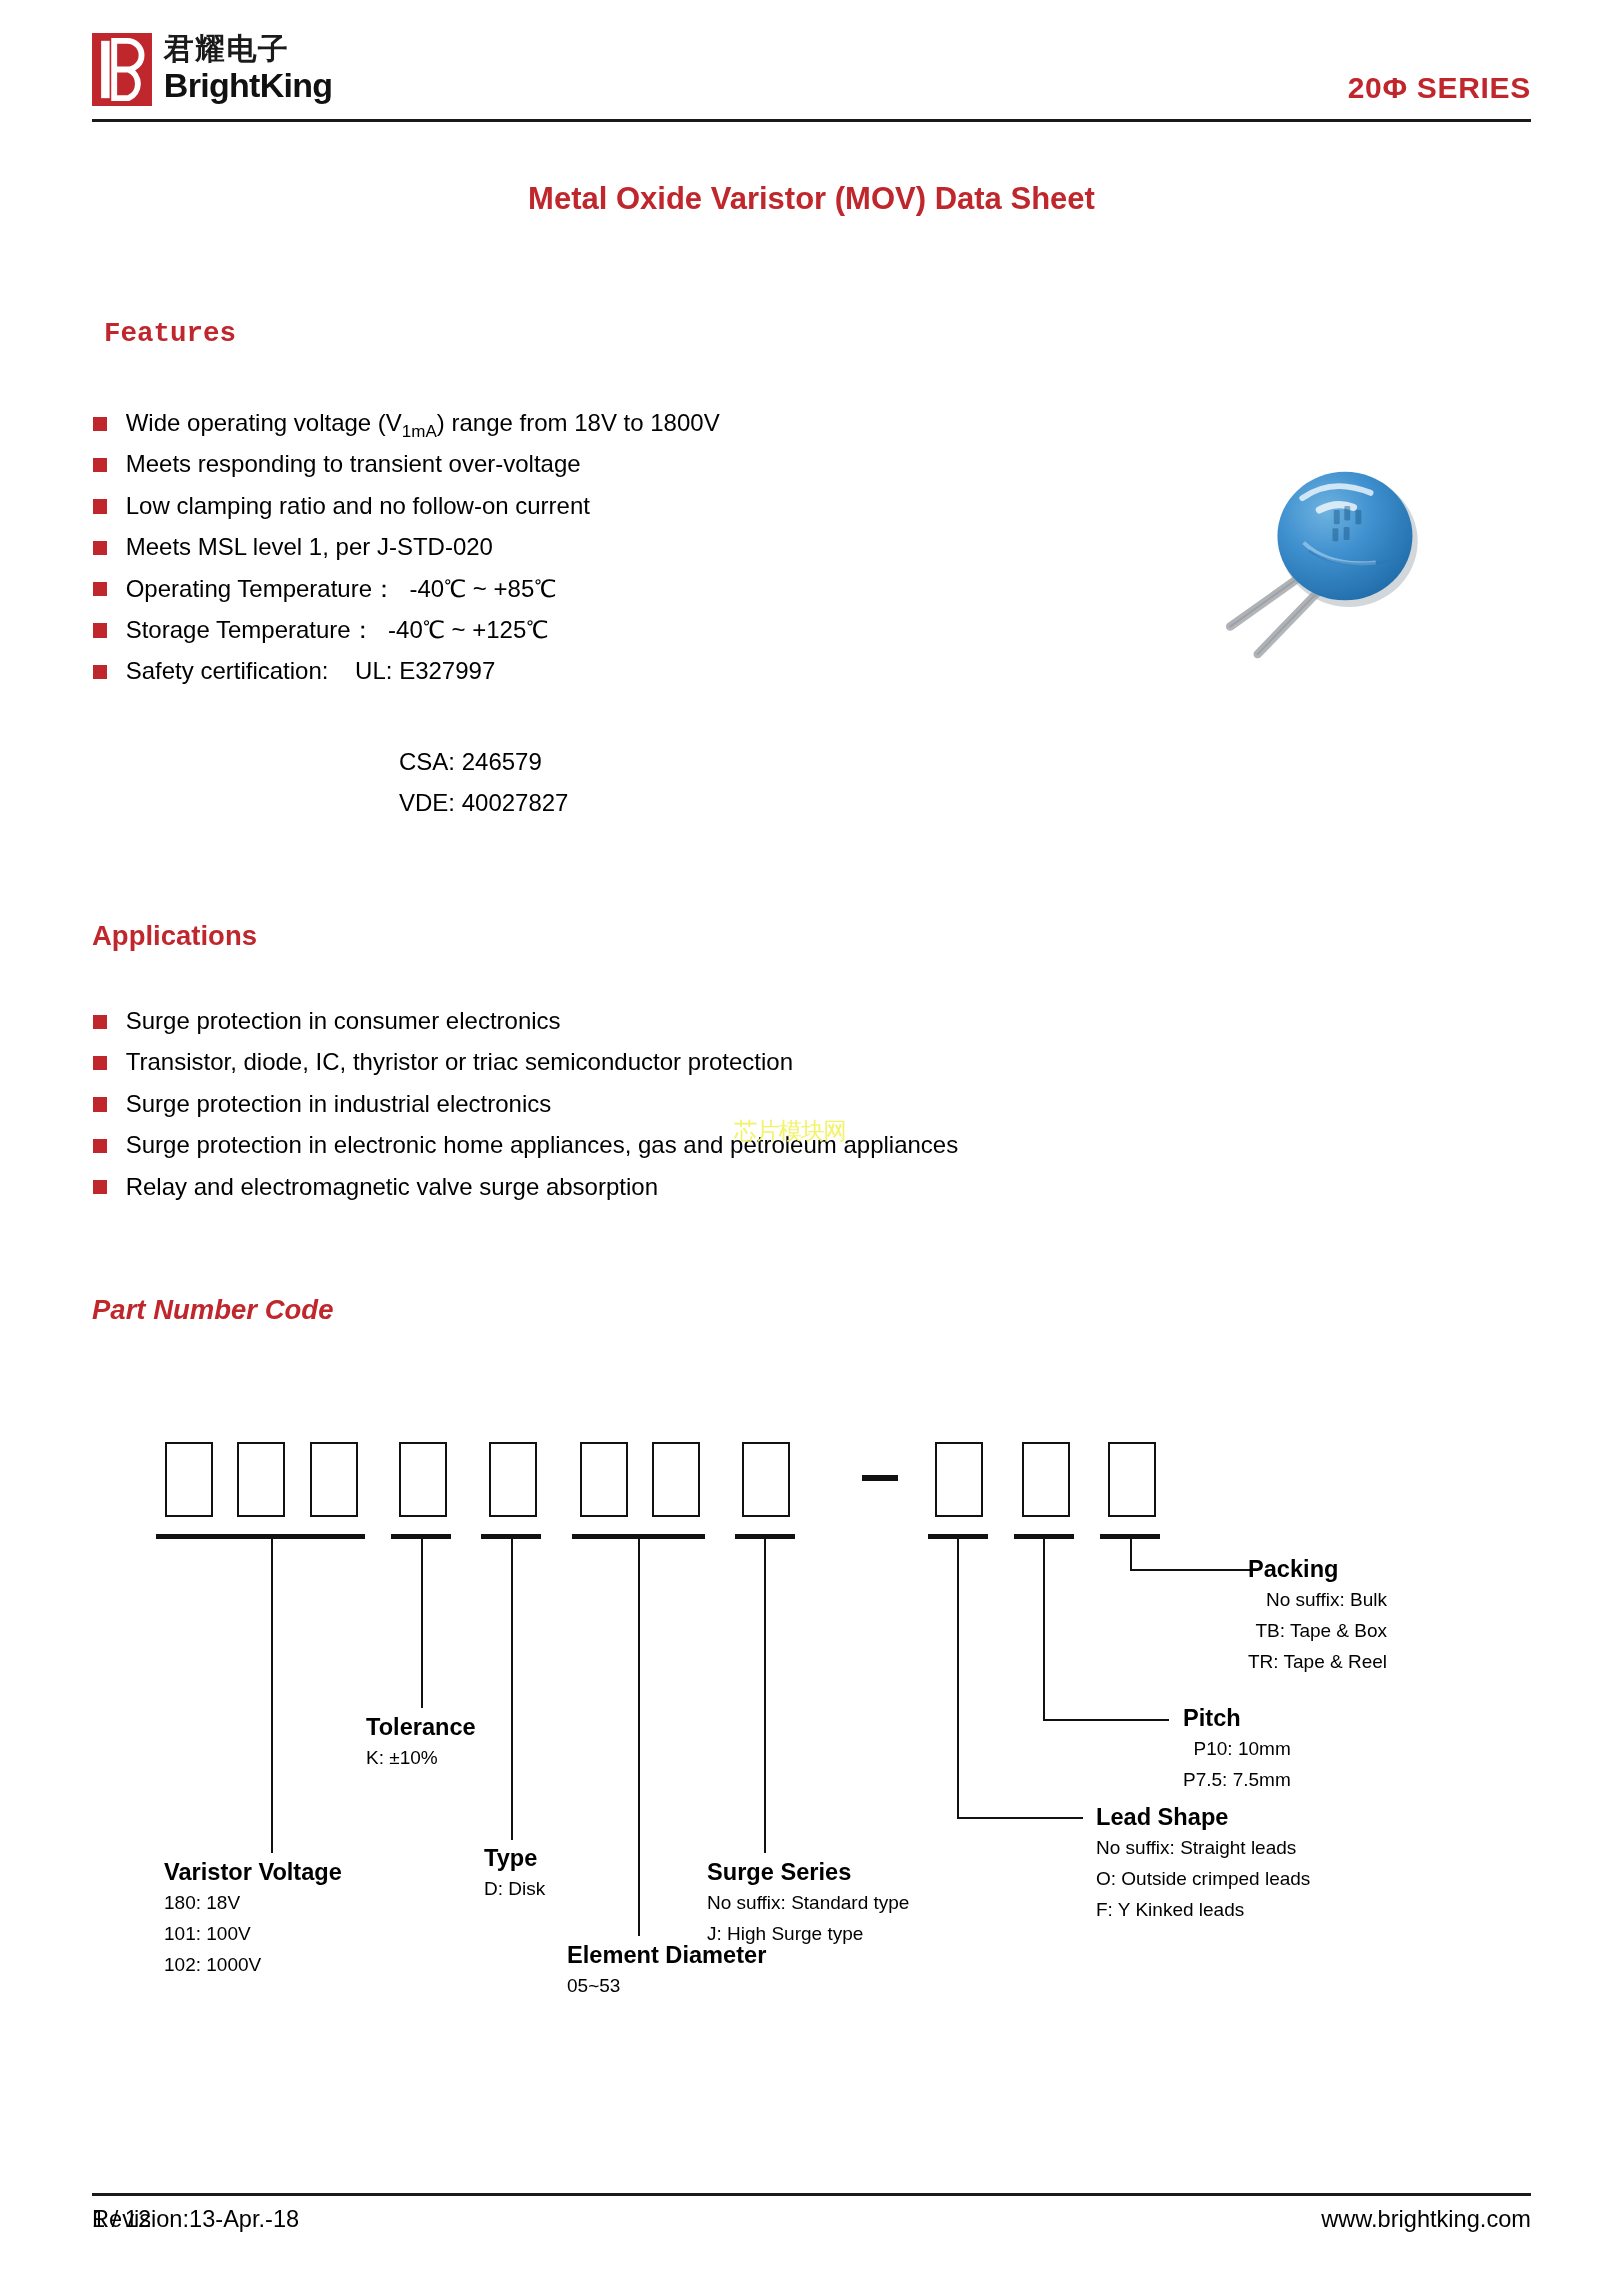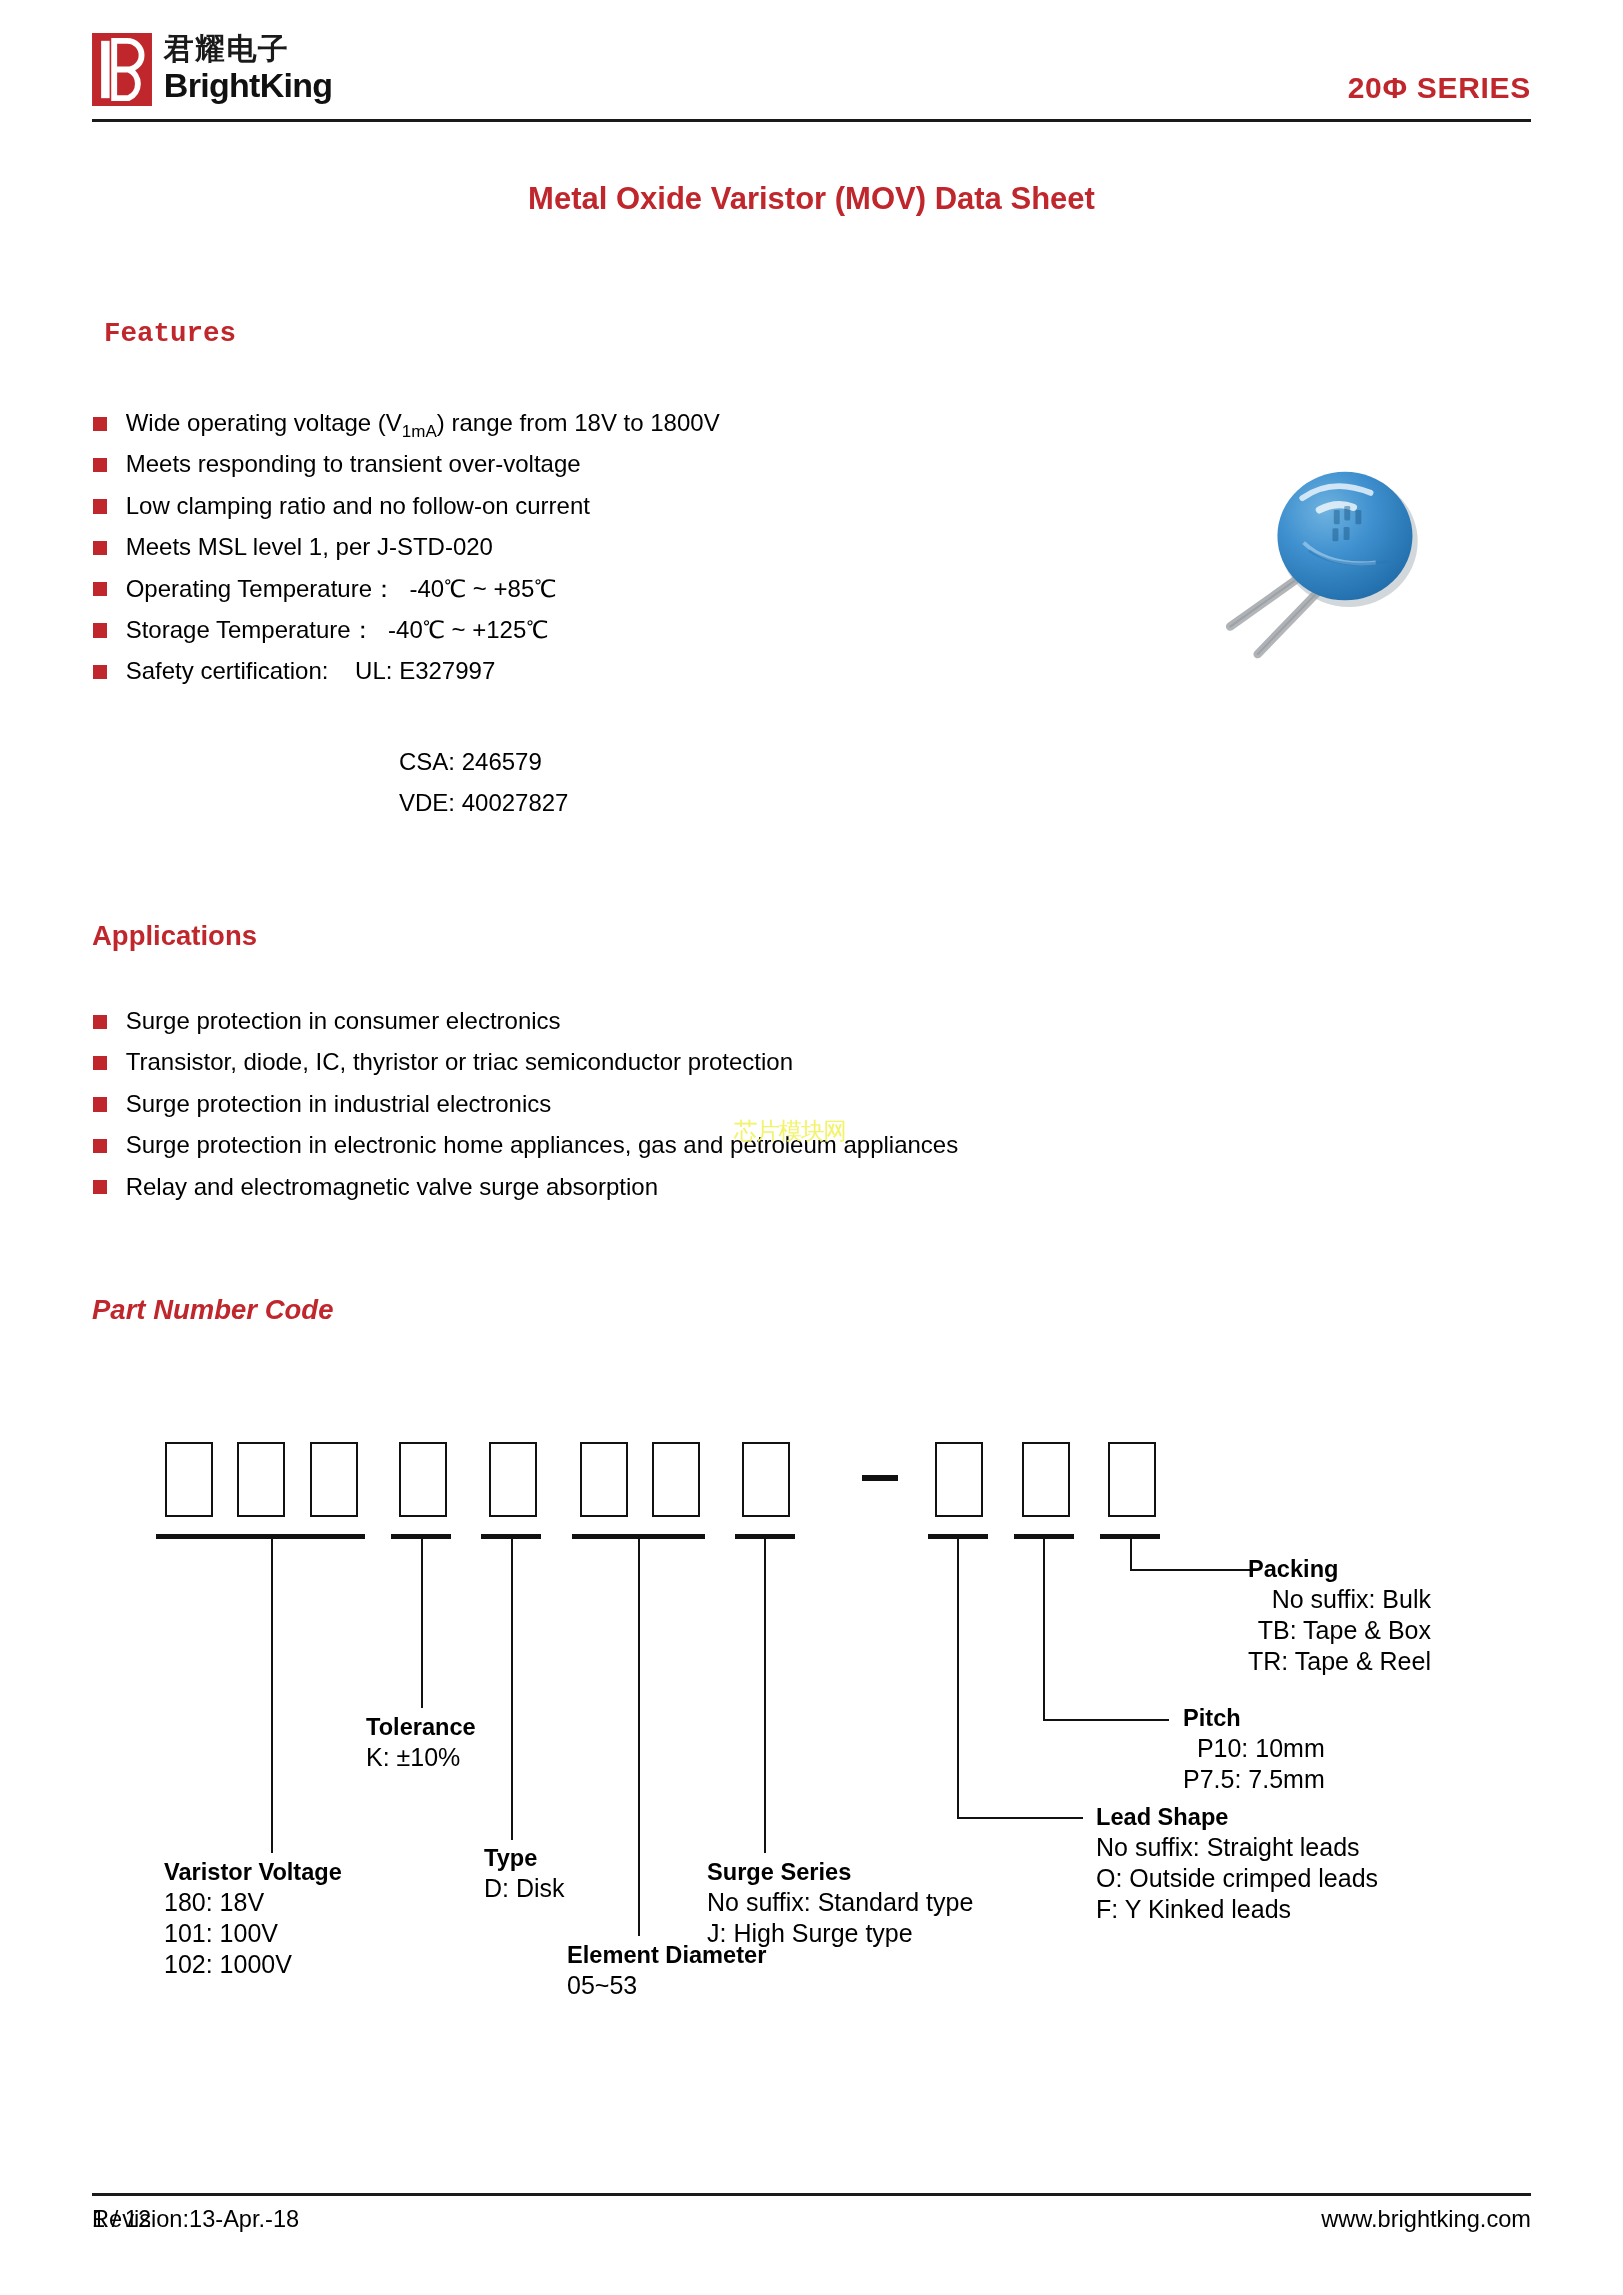--- a/index.html
+++ b/index.html
@@ -49,21 +49,21 @@
 
   .pn-box{position:absolute;border:2.6px solid #111;background:#fff;}
 
   .pn-dash{position:absolute;background:#111;}
   .pn-vline{position:absolute;background:#111;width:2px;}
   .pn-hline{position:absolute;background:#111;height:2px;}
   .pn-bracket{position:absolute;background:#111;height:4.6px;}
 
   .pn-label{position:absolute;}
   .pn-label .lt{font-size:23.6px;font-weight:bold;line-height:30px;color:#000;white-space:nowrap;}
-  .pn-label .ld{font-size:25px;line-height:31px;color:#000;white-space:nowrap;}
+  .pn-label .ld{font-size:19px;line-height:31px;color:#000;white-space:nowrap;}
   .pn-label.rt .ld{text-align:right;}
 
   
   .footer-rule{position:absolute;left:92px;right:92px;top:2193px;height:3.3px;background:#1a1a1a;}
   .footer{position:absolute;left:92px;right:92px;top:2206px;height:39px;font-size:23.6px;color:#000;}
   .f-left{position:absolute;left:0;top:0;}
   .f-mid{position:absolute;left:0;right:0;top:0;}
   .f-right{position:absolute;right:0;top:0;}
 </style>
 </head>

